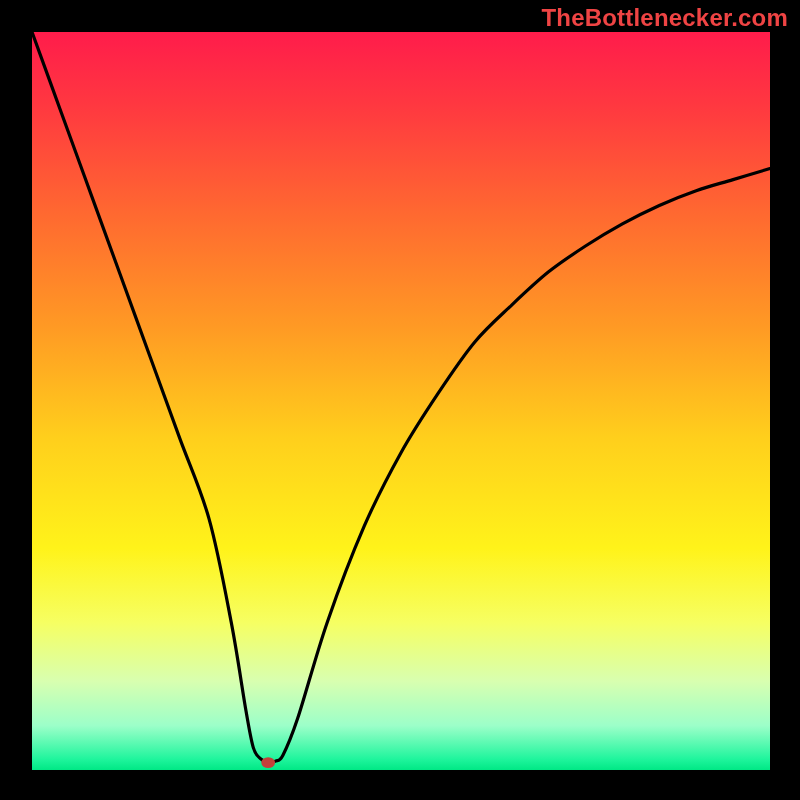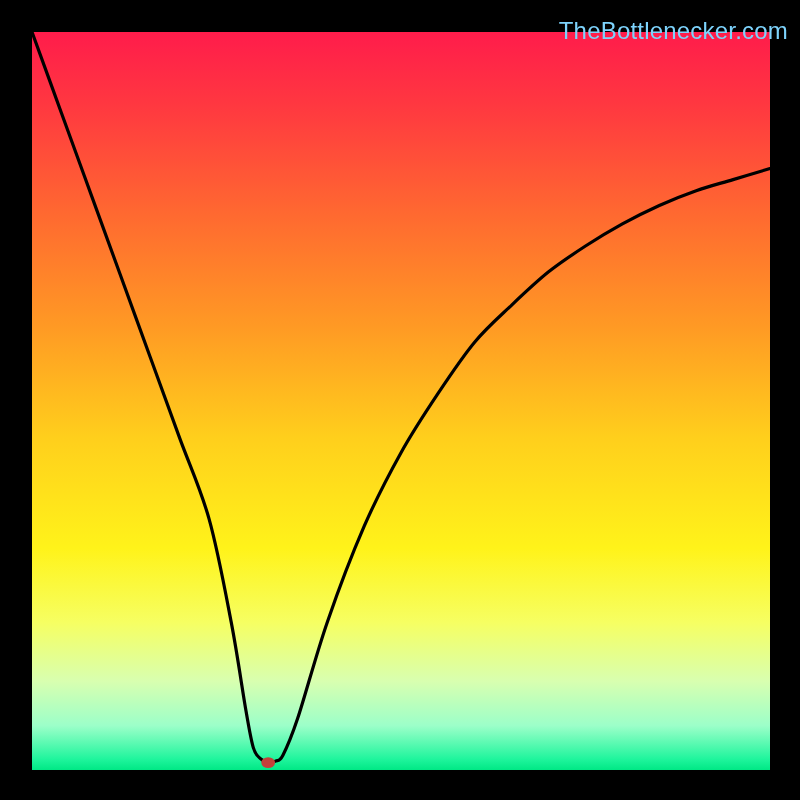--- a/index.html
+++ b/index.html
@@ -11,25 +11,25 @@
     font-family: Arial, Helvetica, sans-serif;
     overflow: hidden;
   }
   .container {
     position: relative;
     width: 800px;
     height: 800px;
   }
   .watermark {
     position: absolute;
-    top: 17px;
+    top: 4px;
     right: 12px;
-    color: #7dd3fc;
+    color: #ef4444;
     font-size: 24px;
-    font-weight: 400;
+    font-weight: 700;
     letter-spacing: 0.2px;
     z-index: 5;
   }
   svg.plot {
     position: absolute;
     top: 0;
     left: 0;
     width: 800px;
     height: 800px;
     display: block;

